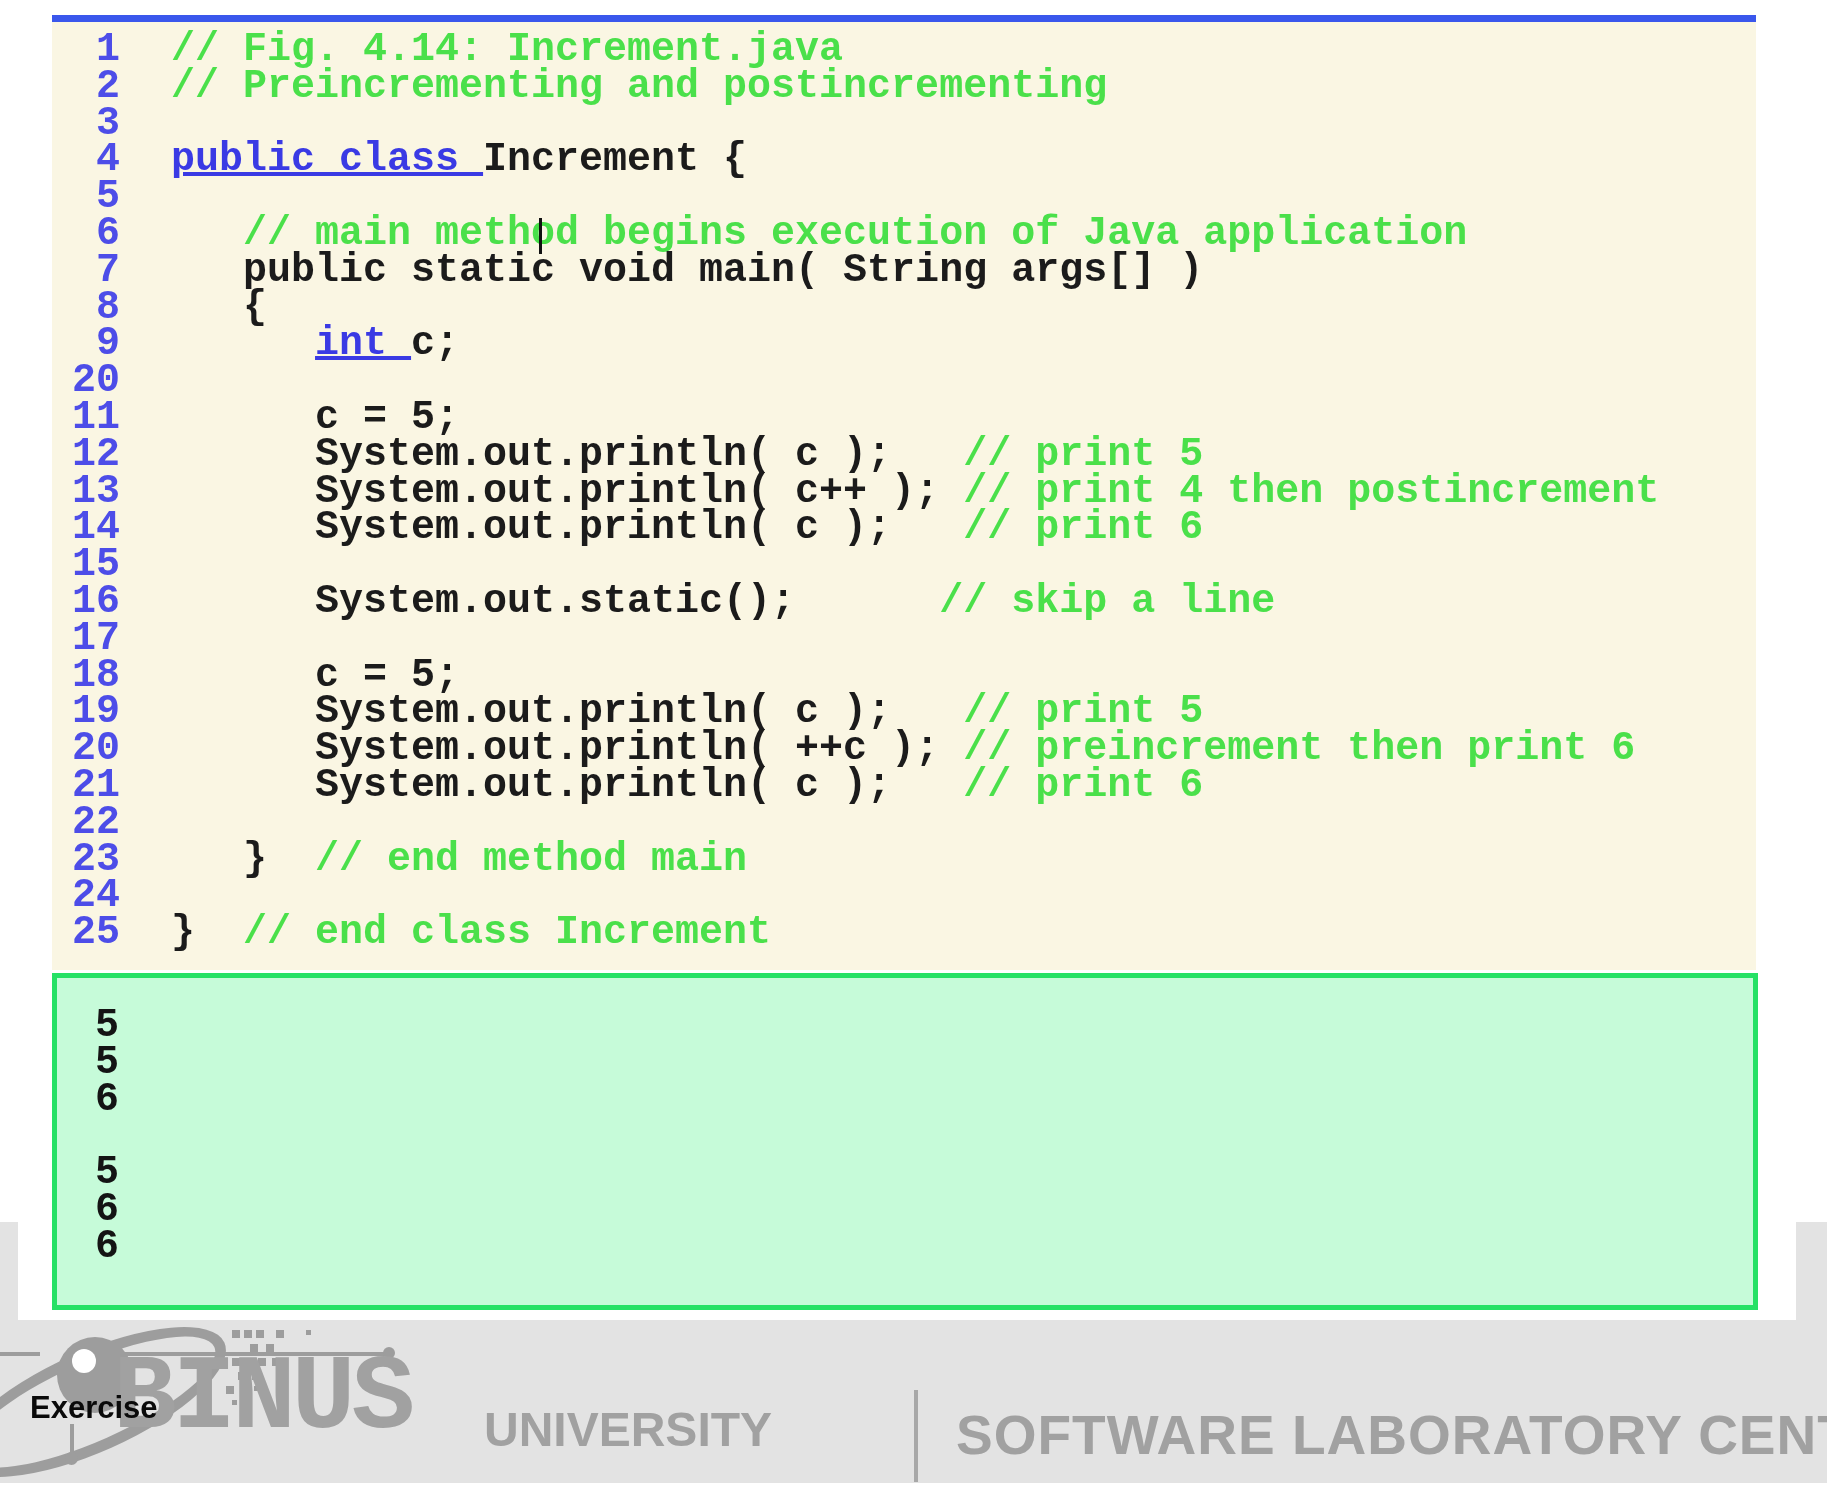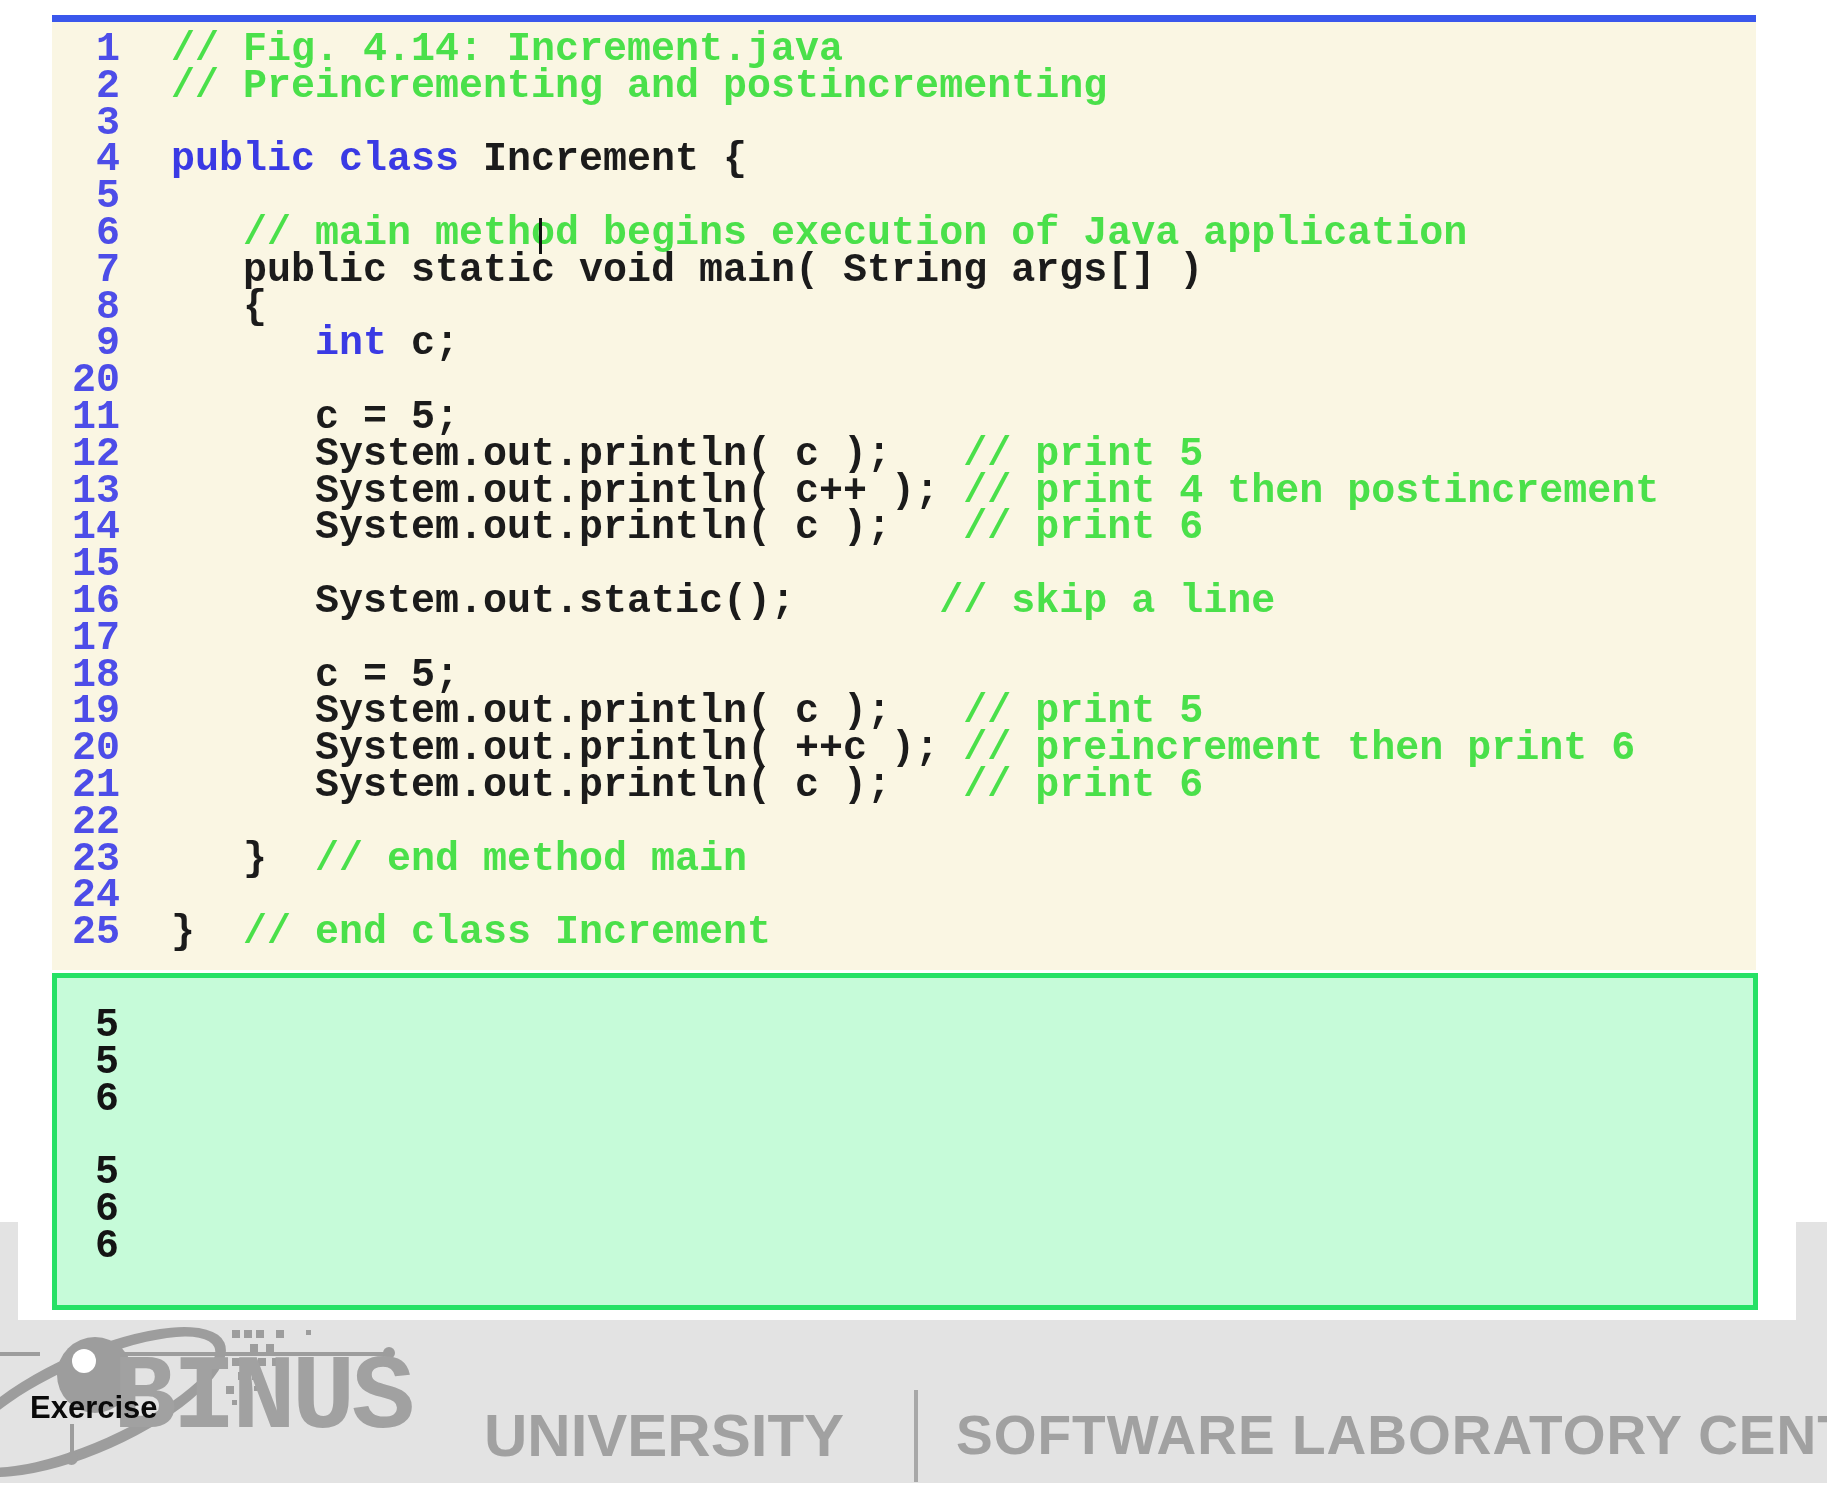--- a/index.html
+++ b/index.html
@@ -23,21 +23,21 @@
   
   .top-bar{position:absolute;left:52px;top:15px;width:1704px;height:7px;background:var(--accent-bar);}
 
   
   .code-panel{position:absolute;left:52px;top:22px;width:1704px;height:948px;background:var(--code-bg);}
   .code-lines{position:absolute;left:0;top:10px;right:0;}
   .code-line{display:flex;height:36.8px;font-family:"Liberation Mono", monospace;
              font-weight:bold;font-size:40px;line-height:36.8px;}
   .ln{flex:none;width:68px;text-align:right;color:var(--ln);}
   .code{white-space:pre;padding-left:51px;color:var(--code-text);}
-  .seg-k{color:var(--kw);}
+  .seg-k{color:var(--kw);text-decoration:underline;}
   .seg-c{color:var(--comment);}
   .seg-p{color:var(--code-text);}
   .cursor{position:absolute;left:487px;top:196px;width:3px;height:36px;background:#111;}
 
   
   .output-box{position:absolute;left:52px;top:973px;width:1706px;height:337px;box-sizing:border-box;
               background:var(--out-bg);border:5px solid var(--out-border);}
   .output-lines{padding:30px 0 0 38px;}
   .out-line{height:36.8px;font-family:"Liberation Mono", monospace;font-weight:bold;
             font-size:40px;line-height:36.8px;color:#141414;white-space:pre;}
@@ -77,21 +77,21 @@
   .pixel-dots i:nth-child(13){left:252px;top:1372px;}
   .pixel-dots i:nth-child(14){left:226px;top:1386px;}
   .pixel-dots i:nth-child(15){left:240px;top:1386px;}
   .pixel-dots i:nth-child(16){left:254px;top:1386px;width:5px;height:5px;}
   .pixel-dots i:nth-child(17){left:232px;top:1400px;width:5px;height:5px;}
 
   
   .exercise{position:absolute;left:30px;top:1390px;font-size:31px;font-weight:bold;color:#0a0a0a;z-index:5;}
   .brand-binus{position:absolute;left:113px;top:1346px;font-size:106px;font-weight:bold;
                letter-spacing:-4px;line-height:1;color:var(--brand-text);font-family:Liberation Mono, monospace;}
-  .brand-university{position:absolute;left:484px;top:1406px;font-size:60px;font-weight:bold;
+  .brand-university{position:absolute;left:484px;top:1406px;font-size:48px;font-weight:bold;
                     line-height:1;color:var(--brand-text);}
   .footer-divider{position:absolute;left:914px;top:1390px;width:4px;height:92px;background:#a8a8a8;}
   .division{position:absolute;left:956px;top:1408px;font-size:55px;font-weight:bold;
             letter-spacing:1px;line-height:1;color:var(--brand-text);white-space:nowrap;}
 </style>
 </head>
 <body>
 
 <div class="page">
 

